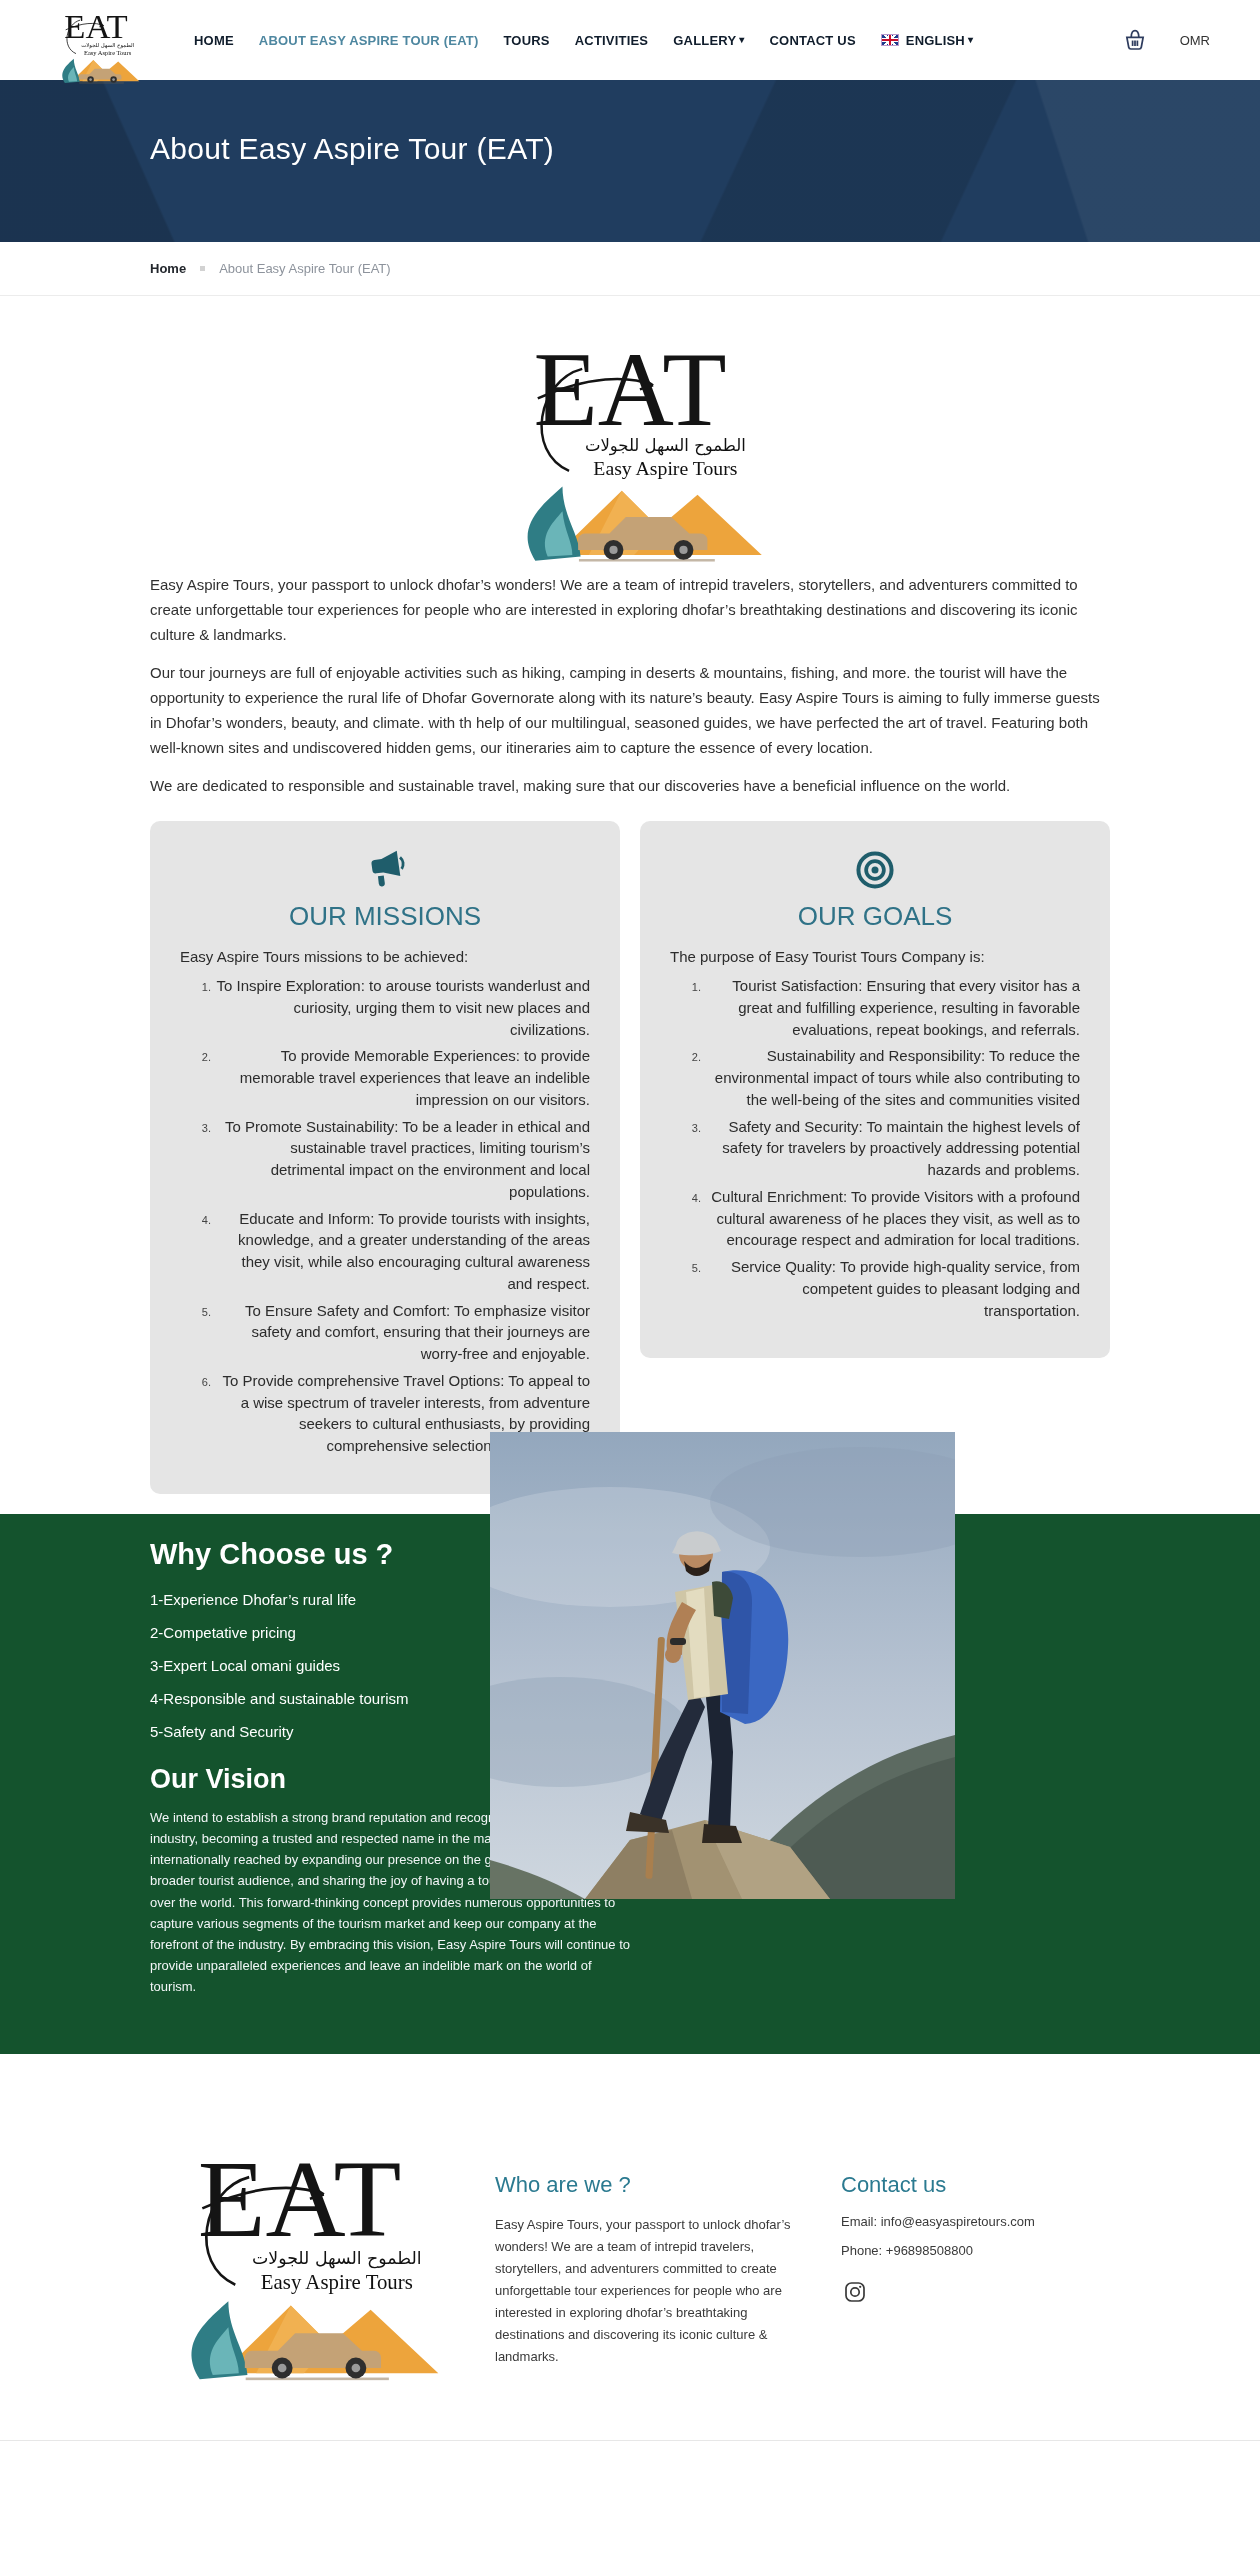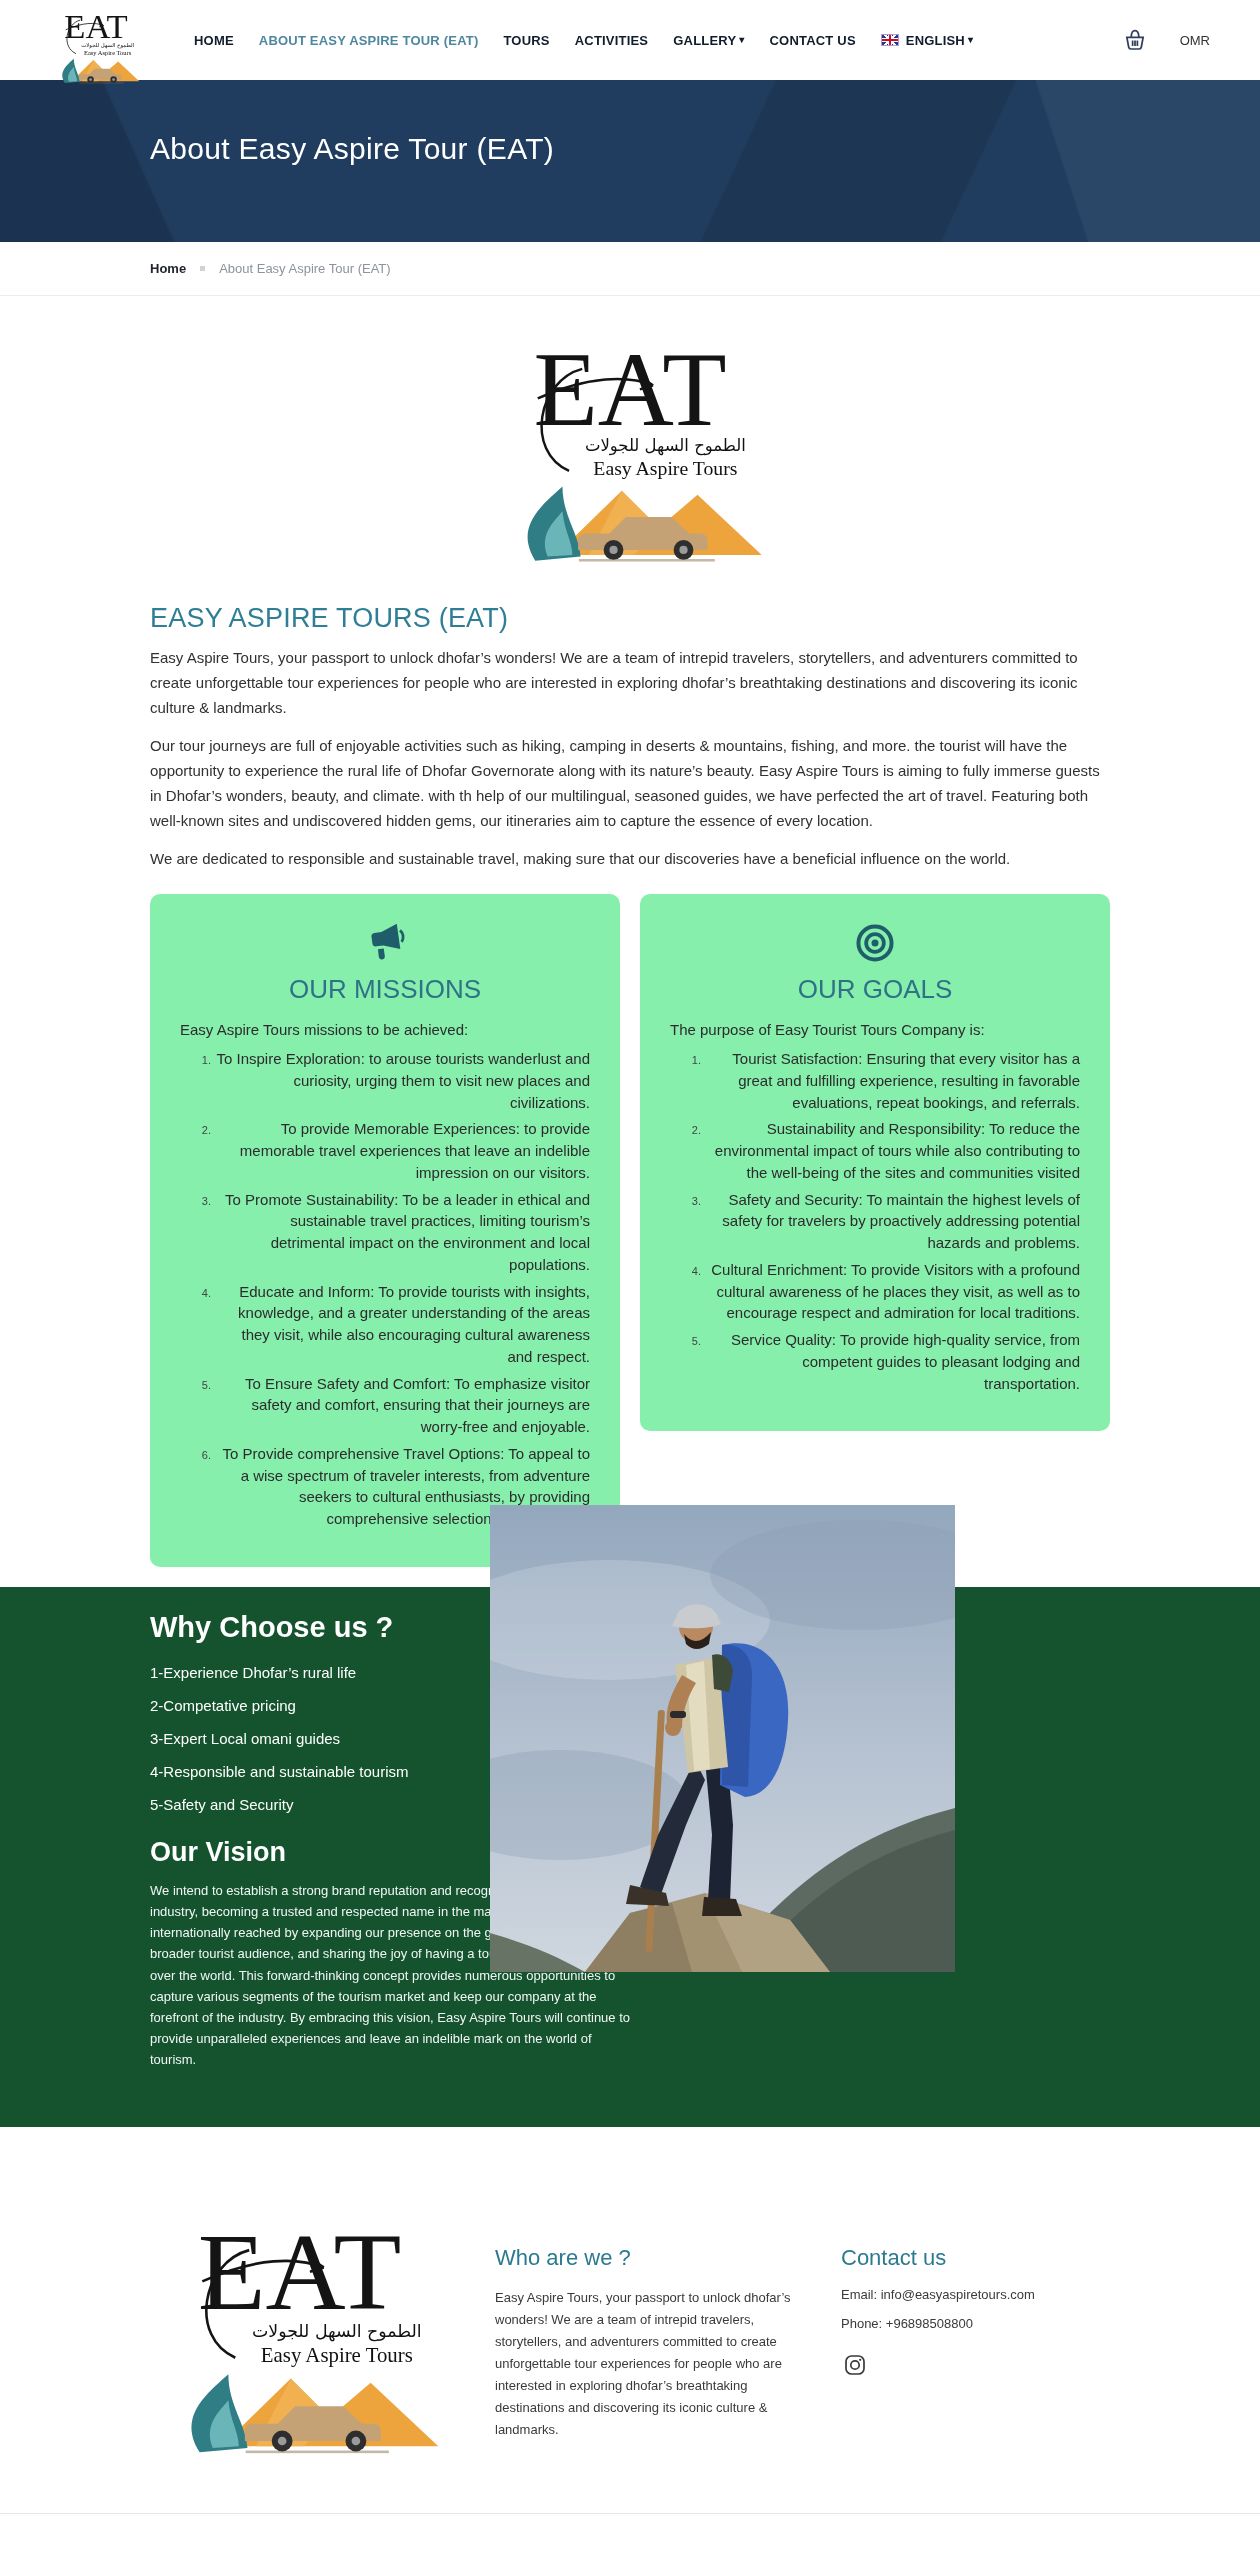--- a/index.html
+++ b/index.html
@@ -51,21 +51,21 @@
   .crumb-cur { color:#8d939c; }
 
   
   .main { width:960px; margin:0 auto; padding-top:30px; }
   .about-logo { width:280px; margin:0 auto; display:block; }
   .about-logo svg { width:280px; height:auto; display:block; }
   .about-heading { margin:30px 0 12px; font-size:27px; font-weight:400; color:#2e7e95; letter-spacing:.2px; }
   .about-p { margin:0 0 14px; font-size:15px; line-height:1.65; color:#313131; }
 
   .cards { display:flex; gap:20px; align-items:flex-start; margin-top:22px; }
-  .card { width:470px; background:#86efac; border-radius:10px; padding:26px 30px 32px; }
+  .card { width:470px; background:#e5e5e5; border-radius:10px; padding:26px 30px 32px; }
   .card-icon { display:block; margin:2px auto 10px; width:42px; height:42px; }
   .card h3 { text-align:center; font-size:26px; font-weight:400; color:#2f7287; margin:4px 0 16px; }
   .card .intro { font-size:15px; color:#2c2c2c; margin:0 0 10px; }
   .card ol { margin:0; padding-left:34px; font-size:15px; color:#2c2c2c; line-height:1.45;text-align:right; }
   .card ol li { margin-bottom:5px; }
   .card ol li::marker { font-size:11px; color:#444; }
 
   
   .teal { background:#14532d; position:relative; height:540px; margin-top:20px; }
   .teal-inner { width:960px; margin:0 auto; padding-top:24px; color:#fff; }
@@ -184,21 +184,20 @@
         <path d="M70,280 C60,255 75,240 88,225 C90,248 100,262 100,278 Z" fill="#6ab5b8"></path>
         <path d="M115,252 l30,0 l20,-20 h55 l22,20 h14 a8 8 0 0 1 8 8 v12 h-157 v-12 a8 8 0 0 1 8 -8 z" fill="#c4a276"></path>
         <rect x="108" y="283" width="165" height="3" fill="#8a6f4d" opacity="0.5"></rect>
         <circle cx="150" cy="272" r="12" fill="#2e2e2e"></circle>
           <circle cx="150" cy="272" r="5" fill="#9a9a9a"></circle>
         <circle cx="235" cy="272" r="12" fill="#2e2e2e"></circle>
           <circle cx="235" cy="272" r="5" fill="#9a9a9a"></circle>
       </svg>
     </div>
 
-    <h2 class="about-heading">EASY ASPIRE TOURS (EAT)</h2>
     <p class="about-p">Easy Aspire Tours, your passport to unlock dhofar’s wonders! We are a team of intrepid travelers, storytellers, and adventurers committed to create unforgettable tour experiences for people who are interested in exploring dhofar’s breathtaking destinations and discovering its iconic culture &amp; landmarks.</p>
     <p class="about-p">Our tour journeys are full of enjoyable activities such as hiking, camping in deserts &amp; mountains, fishing, and more. the tourist will have the opportunity to experience the rural life of Dhofar Governorate along with its nature’s beauty. Easy Aspire Tours is aiming to fully immerse guests in Dhofar’s wonders, beauty, and climate. with th help of our multilingual, seasoned guides, we have perfected the art of travel. Featuring both well-known sites and undiscovered hidden gems, our itineraries aim to capture the essence of every location.</p>
     <p class="about-p">We are dedicated to responsible and sustainable travel, making sure that our discoveries have a beneficial influence on the world.</p>
 
     <div class="cards">
       <div class="card">
         <svg class="card-icon" viewBox="0 0 36 36">
           <g transform="rotate(-8 18 16)" fill="#1f5d6b">
             <path d="M30 3 v22 l-14 -5.2 h-6 a3 3 0 0 1 -3 -3 v-5.6 a3 3 0 0 1 3 -3 h6 Z"></path>
             <path d="M11 22.5 h5 v6.5 a2.6 2.6 0 0 1 -5.2 0 Z"></path>

